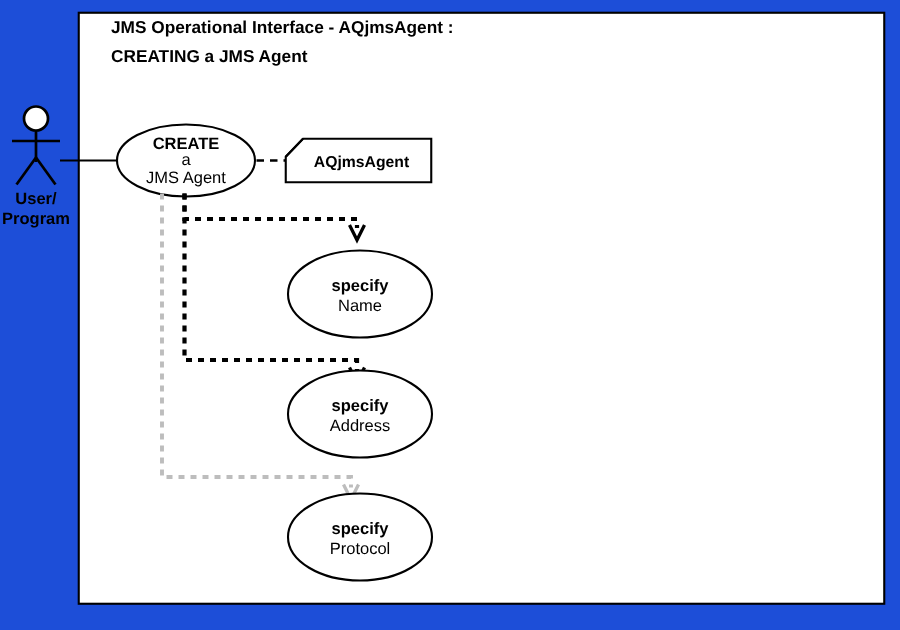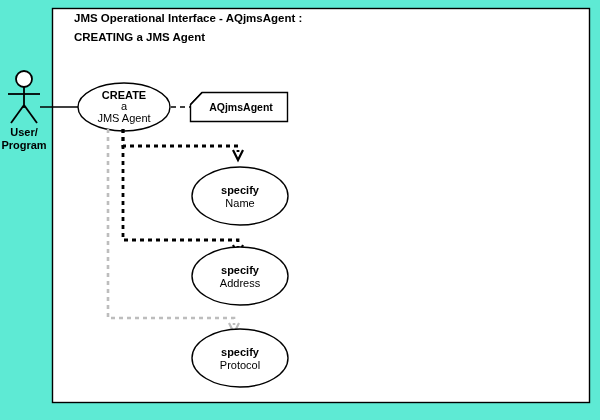--- a/index.html
+++ b/index.html
@@ -4,21 +4,21 @@
 <style>
   html, body {
     margin: 0;
     padding: 0;
     background: #ffffff;
   }
   #canvas {
     position: relative;
     width: 600px;
     height: 420px;
-    background: #5eead4;
+    background: #1d4ed8;
     font-family: "Liberation Sans", sans-serif;
     overflow: hidden;
     text-decoration: underline;
   }
   #diagram-svg {
     position: absolute;
     left: 0;
     top: 0;
     width: 600px;
     height: 420px;

